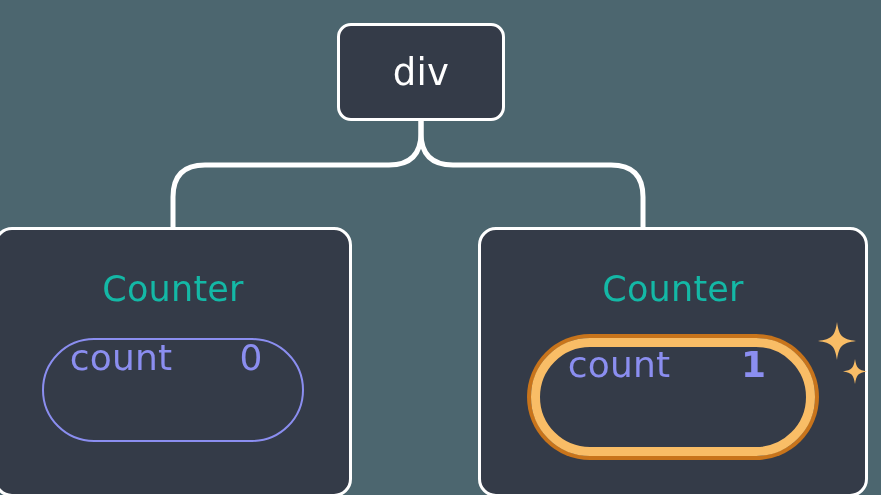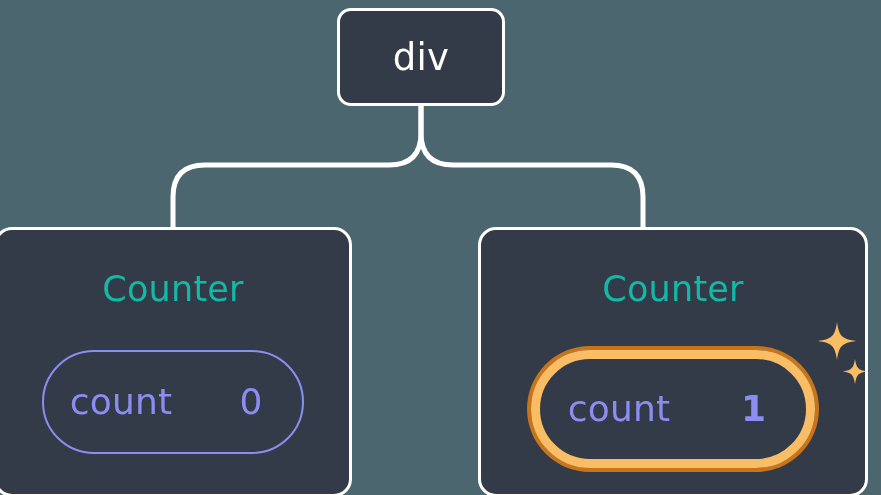--- a/index.html
+++ b/index.html
@@ -37,21 +37,21 @@
     background: #343b48;
     border: 3px solid #ffffff;
     border-radius: 14px;
     display: flex;
     flex-direction: column;
     align-items: center;
   }
 
   .node-root {
     left: 337px;
-    top: 8px;
+    top: 23px;
     width: 168px;
     height: 98px;
     justify-content: center;
   }
   .node-root .node-title {
     font-size: 37px;
     line-height: 1;
     color: #ffffff;
     font-weight: 400;
     letter-spacing: 0.2px;
@@ -83,24 +83,23 @@
   
   .pill-wrap {
     position: relative;
     margin-top: 31px;
   }
 
   .pill {
     position: relative;
     box-sizing: border-box;
     display: flex;
-    align-items: center;
+    align-items: flex-start;
     border-radius: 999px;
     background: transparent;
-    margin-top: 12px;
   }
 
   
   .pill-plain {
     width: 262px;
     height: 104px;
     border: 2px solid #8b8ef0;
   }
   .pill-plain .pill-key,
   .pill-plain .pill-val {

